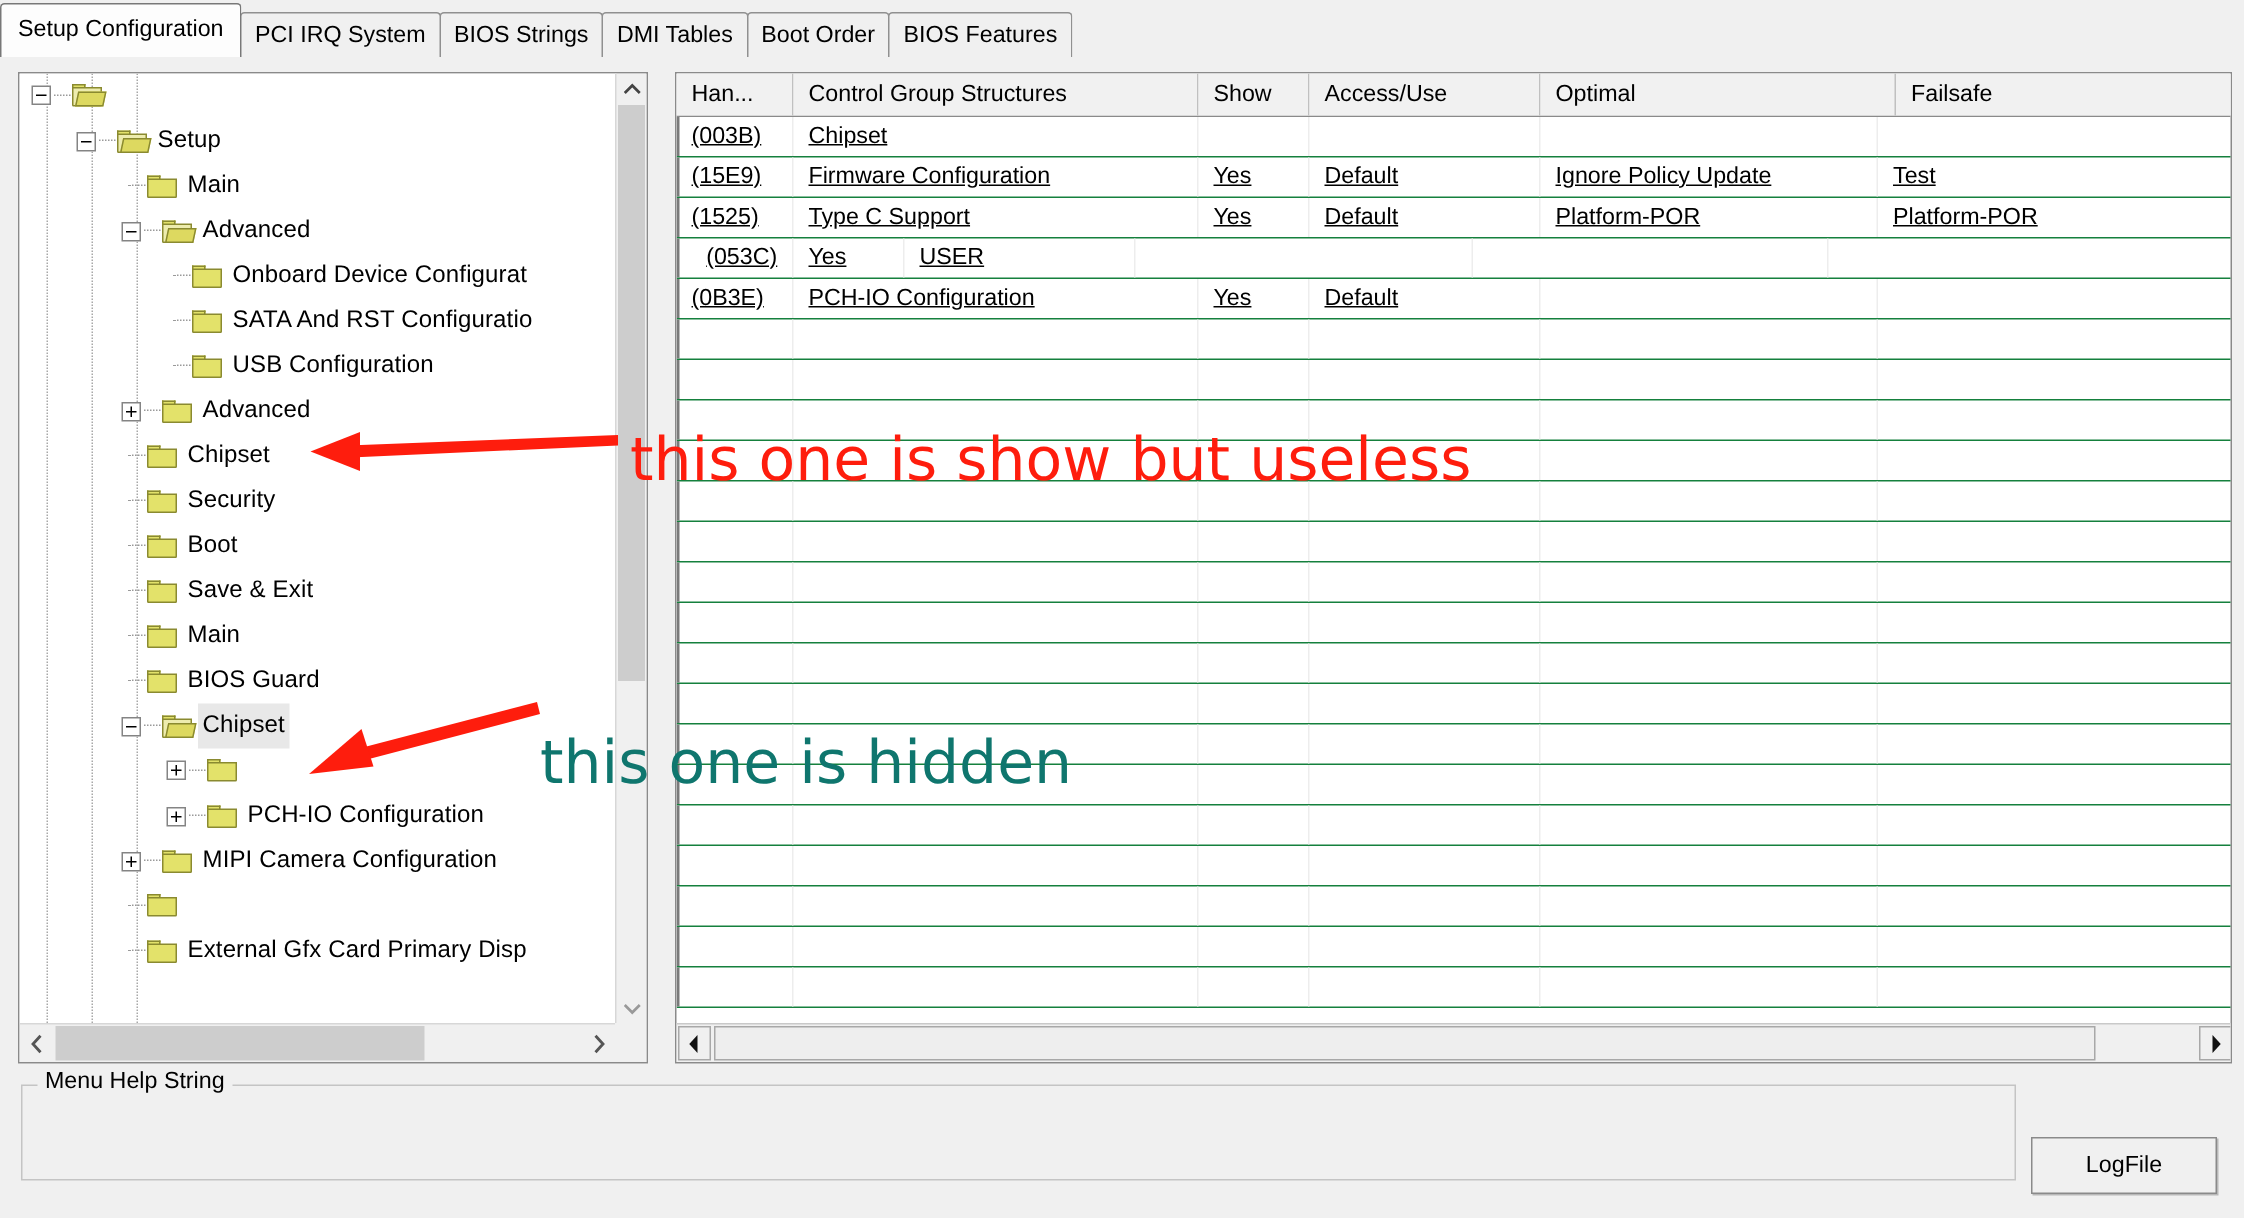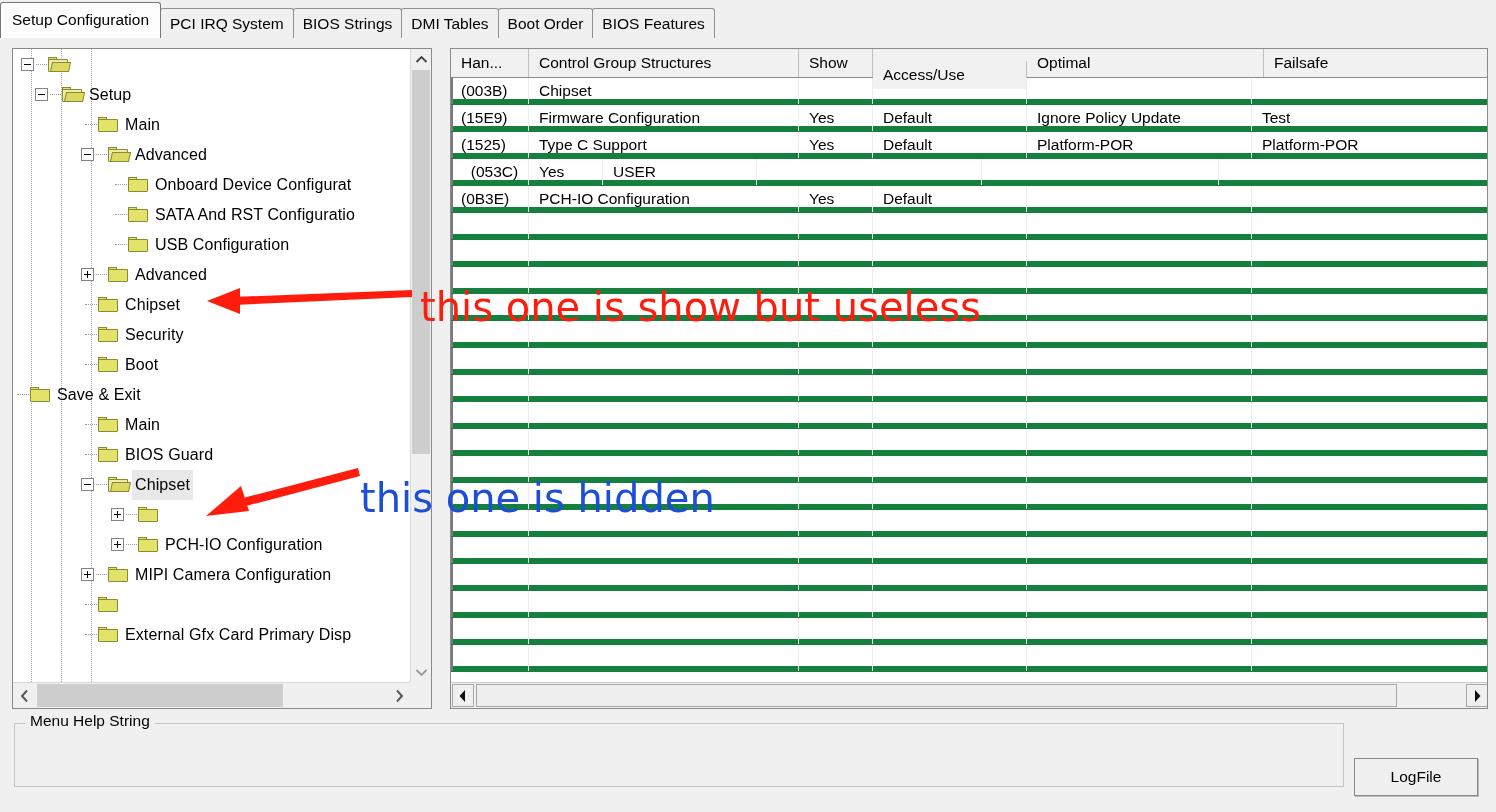--- a/index.html
+++ b/index.html
@@ -249,22 +249,23 @@
   }
   #grid-body {
     position: absolute;
     left: 0; top: 29px;
     width: 1038px; height: 605px;
     overflow: hidden;
   }
   .grow {
     display: flex;
     height: 27px;
-    border-bottom: 6px solid #15803d;
-    box-sizing: border-box;
+    border-bottom: 1px solid #15803d;
+    box-sizing: border-box;
+    text-decoration: underline;
   }
   .grow .gc {
     height: 26px;
     line-height: 26px;
     padding-left: 10px;
     font-size: 15.5px;
     border-right: 1px solid #ededed;
     box-sizing: border-box;
     white-space: nowrap;
     overflow: hidden;
@@ -369,31 +370,31 @@
   </div>
 
 <div id="panels">
 
   <div id="tree-panel">
     <div id="tree-viewport">
         <div class="vline" style="left: 18px;"></div>
         <div class="vline" style="left: 48px;"></div>
         <div class="vline" style="left: 78px;"></div>
         <div class="tnode" style="padding-left: 8px;"><span class="toggle"></span><span class="dots"></span><span class="folder open"><span class="tab-top"></span><span class="back"></span></span><span class="lbl"></span></div>
-        <div class="tnode" style="padding-left: 22px;"><span class="toggle"></span><span class="dots"></span><span class="folder open"><span class="tab-top"></span><span class="back"></span></span><span class="lbl">Setup</span></div>
+        <div class="tnode" style="padding-left: 38px;"><span class="toggle"></span><span class="dots"></span><span class="folder open"><span class="tab-top"></span><span class="back"></span></span><span class="lbl">Setup</span></div>
         <div class="tnode" style="padding-left: 68px;"><span class="spacer" style="width: 4px;"></span><span class="dots" style="width: 12px;"></span><span class="folder"><span class="tab-top"></span><span class="back"></span></span><span class="lbl">Main</span></div>
         <div class="tnode" style="padding-left: 68px;"><span class="toggle"></span><span class="dots"></span><span class="folder open"><span class="tab-top"></span><span class="back"></span></span><span class="lbl">Advanced</span></div>
         <div class="tnode" style="padding-left: 98px;"><span class="spacer" style="width: 4px;"></span><span class="dots" style="width: 12px;"></span><span class="folder"><span class="tab-top"></span><span class="back"></span></span><span class="lbl">Onboard Device Configurat</span></div>
         <div class="tnode" style="padding-left: 98px;"><span class="spacer" style="width: 4px;"></span><span class="dots" style="width: 12px;"></span><span class="folder"><span class="tab-top"></span><span class="back"></span></span><span class="lbl">SATA And RST Configuratio</span></div>
         <div class="tnode" style="padding-left: 98px;"><span class="spacer" style="width: 4px;"></span><span class="dots" style="width: 12px;"></span><span class="folder"><span class="tab-top"></span><span class="back"></span></span><span class="lbl">USB Configuration</span></div>
         <div class="tnode" style="padding-left: 68px;"><span class="toggle plus"></span><span class="dots"></span><span class="folder"><span class="tab-top"></span><span class="back"></span></span><span class="lbl">Advanced</span></div>
         <div class="tnode" style="padding-left: 68px;"><span class="spacer" style="width: 4px;"></span><span class="dots" style="width: 12px;"></span><span class="folder"><span class="tab-top"></span><span class="back"></span></span><span class="lbl">Chipset</span></div>
         <div class="tnode" style="padding-left: 68px;"><span class="spacer" style="width: 4px;"></span><span class="dots" style="width: 12px;"></span><span class="folder"><span class="tab-top"></span><span class="back"></span></span><span class="lbl">Security</span></div>
         <div class="tnode" style="padding-left: 68px;"><span class="spacer" style="width: 4px;"></span><span class="dots" style="width: 12px;"></span><span class="folder"><span class="tab-top"></span><span class="back"></span></span><span class="lbl">Boot</span></div>
-        <div class="tnode" style=""><span class="spacer" style="width: 4px;"></span><span class="dots" style="width: 12px;"></span><span class="folder"><span class="tab-top"></span><span class="back"></span></span><span class="lbl">Save &amp; Exit</span></div>
+        <div class="tnode" style="padding-left: 68px;"><span class="spacer" style="width: 4px;"></span><span class="dots" style="width: 12px;"></span><span class="folder"><span class="tab-top"></span><span class="back"></span></span><span class="lbl">Save &amp; Exit</span></div>
         <div class="tnode" style="padding-left: 68px;"><span class="spacer" style="width: 4px;"></span><span class="dots" style="width: 12px;"></span><span class="folder"><span class="tab-top"></span><span class="back"></span></span><span class="lbl">Main</span></div>
         <div class="tnode" style="padding-left: 68px;"><span class="spacer" style="width: 4px;"></span><span class="dots" style="width: 12px;"></span><span class="folder"><span class="tab-top"></span><span class="back"></span></span><span class="lbl">BIOS Guard</span></div>
         <div class="tnode sel" style="padding-left: 68px;"><span class="toggle"></span><span class="dots"></span><span class="folder open"><span class="tab-top"></span><span class="back"></span></span><span class="lbl">Chipset</span></div>
         <div class="tnode" style="padding-left: 98px;"><span class="toggle plus"></span><span class="dots"></span><span class="folder"><span class="tab-top"></span><span class="back"></span></span></div>
         <div class="tnode" style="padding-left: 98px;"><span class="toggle plus"></span><span class="dots"></span><span class="folder"><span class="tab-top"></span><span class="back"></span></span><span class="lbl">PCH-IO Configuration</span></div>
         <div class="tnode" style="padding-left: 68px;"><span class="toggle plus"></span><span class="dots"></span><span class="folder"><span class="tab-top"></span><span class="back"></span></span><span class="lbl">MIPI Camera Configuration</span></div>
         <div class="tnode" style="padding-left: 68px;"><span class="spacer" style="width: 4px;"></span><span class="dots" style="width: 12px;"></span><span class="folder"><span class="tab-top"></span><span class="back"></span></span></div>
         <div class="tnode" style="padding-left: 68px;"><span class="spacer" style="width: 4px;"></span><span class="dots" style="width: 12px;"></span><span class="folder"><span class="tab-top"></span><span class="back"></span></span><span class="lbl">External Gfx Card Primary Disp</span></div>
       </div>
 
@@ -425,21 +426,21 @@
       </div>
     </div>
     <div id="tree-corner"></div>
   </div>
 
   <div id="grid-panel">
     <div id="grid-head">
         <div class="hc" style="width: 78px;"><span>Han...</span></div>
         <div class="hc" style="width: 270px;"><span>Control Group Structures</span></div>
         <div class="hc" style="width: 74px;"><span>Show</span></div>
-        <div class="hc" style="width: 154px; margin-top: 12px;"><span>Access/Use</span></div>
+        <div class="hc" style="width: 154px;"><span>Access/Use</span></div>
         <div class="hc" style="width: 237px;"><span>Optimal</span></div>
         <div class="hc" style="width: 225px;"><span>Failsafe</span></div>
       </div>
     <div id="grid-body">
         <div class="grow">
           <div class="gc first" style="width: 78px;"><span>(003B)</span></div>
           <div class="gc" style="width: 270px;"><span>Chipset</span></div>
           <div class="gc" style="width: 74px;"><span></span></div>
           <div class="gc" style="width: 154px;"><span></span></div>
           <div class="gc" style="width: 225px;"><span></span></div>
@@ -643,13 +644,13 @@
   <polygon points="412,290 232,297 234,305 412,297" fill="#fe1d0d"></polygon>
   <polygon points="207,301 240,288 240,314" fill="#fe1d0d"></polygon>
 </svg>
 
 <svg class="arrowsvg" style="left:0;top:0;width:1496px;height:812px">
   <polygon points="358,468 243,498 246,506 360,476" fill="#fe1d0d"></polygon>
   <polygon points="206,516 241,486 249,511" fill="#fe1d0d"></polygon>
 </svg>
 
 <div class="annot" style="left:420px;top:287px;color:#fe1d0d">this one is show but useless</div>
-<div class="annot" style="left:360px;top:478px;color:#1d4ed8">this one is hidden</div>
+<div class="annot" style="left:360px;top:489px;color:#0f766e">this one is hidden</div>
 
 </body></html>

